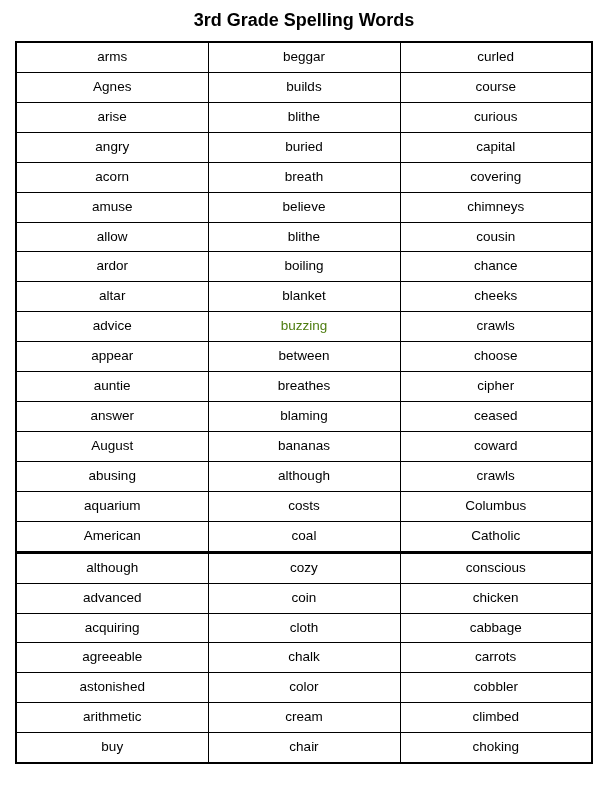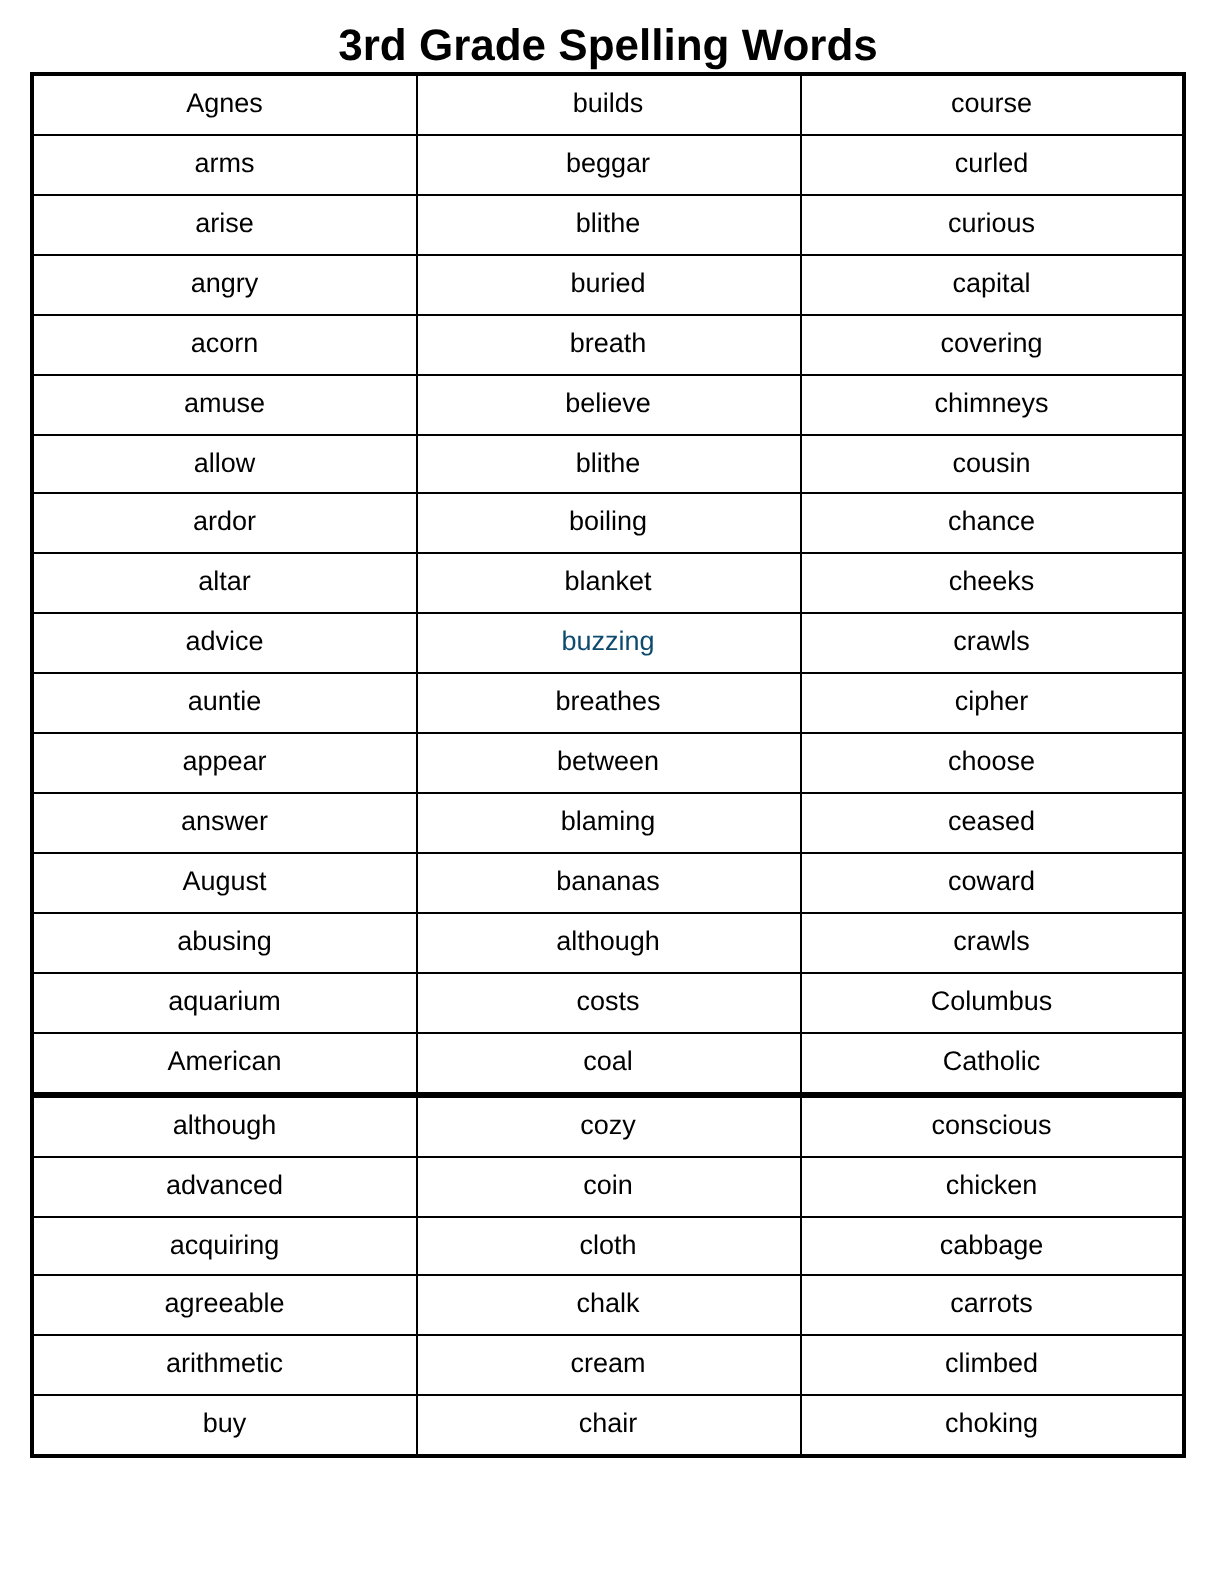--- a/index.html
+++ b/index.html
@@ -5,23 +5,23 @@
     * { box-sizing: border-box; margin: 0; padding: 0; }
     body {
       background: #fff;
       font-family: Arial, sans-serif;
       width: 608px;
       min-height: 787px;
       padding: 10px 15px;
     }
     h1 {
       text-align: center;
-      font-size: 22px;
+      font-size: 18px;
       font-weight: bold;
-      margin-bottom: 0;
+      margin-bottom: 10px;
       color: #000;
     }
     .word-table {
       width: 100%;
       border-collapse: collapse;
       border: 2px solid #000;
     }
     .word-table td {
       border: 1px solid #000;
       text-align: center;
@@ -29,54 +29,54 @@
       padding: 4px 6px;
       width: 33.33%;
     }
     .word-table .word {
       display: block;
       font-size: 13.5px;
       line-height: 1.55;
       color: #000;
     }
     .word-table .word.red {
-      color: #0c4a6e;
+      color: #4d7c0f;
     }
   </style>
 </head>
 <body>
 
 <h1>3rd Grade Spelling Words</h1>
 
 <table class="word-table">
   <tbody id="table-body-1">
   <tr>
         <td>
+          <span class="word">arms</span>
+        </td>
+        <td>
+          <span class="word">beggar</span>
+        </td>
+        <td>
+          <span class="word">curled</span>
+        </td>
+      </tr>
+      <tr>
+        <td>
           <span class="word">Agnes</span>
         </td>
         <td>
           <span class="word">builds</span>
         </td>
         <td>
           <span class="word">course</span>
         </td>
       </tr>
       <tr>
         <td>
-          <span class="word">arms</span>
-        </td>
-        <td>
-          <span class="word">beggar</span>
-        </td>
-        <td>
-          <span class="word">curled</span>
-        </td>
-      </tr>
-      <tr>
-        <td>
           <span class="word">arise</span>
         </td>
         <td>
           <span class="word">blithe</span>
         </td>
         <td>
           <span class="word">curious</span>
         </td>
       </tr>
       <tr>
@@ -151,38 +151,38 @@
         </td>
         <td>
           <span class="word red">buzzing</span>
         </td>
         <td>
           <span class="word">crawls</span>
         </td>
       </tr>
       <tr>
         <td>
+          <span class="word">appear</span>
+        </td>
+        <td>
+          <span class="word">between</span>
+        </td>
+        <td>
+          <span class="word">choose</span>
+        </td>
+      </tr>
+      <tr>
+        <td>
           <span class="word">auntie</span>
         </td>
         <td>
           <span class="word">breathes</span>
         </td>
         <td>
           <span class="word">cipher</span>
-        </td>
-      </tr>
-      <tr>
-        <td>
-          <span class="word">appear</span>
-        </td>
-        <td>
-          <span class="word">between</span>
-        </td>
-        <td>
-          <span class="word">choose</span>
         </td>
       </tr>
       <tr>
         <td>
           <span class="word">answer</span>
         </td>
         <td>
           <span class="word">blaming</span>
         </td>
         <td>
@@ -277,20 +277,31 @@
         </td>
         <td>
           <span class="word">chalk</span>
         </td>
         <td>
           <span class="word">carrots</span>
         </td>
       </tr>
       <tr>
         <td>
+          <span class="word">astonished</span>
+        </td>
+        <td>
+          <span class="word">color</span>
+        </td>
+        <td>
+          <span class="word">cobbler</span>
+        </td>
+      </tr>
+      <tr>
+        <td>
           <span class="word">arithmetic</span>
         </td>
         <td>
           <span class="word">cream</span>
         </td>
         <td>
           <span class="word">climbed</span>
         </td>
       </tr>
       <tr>

